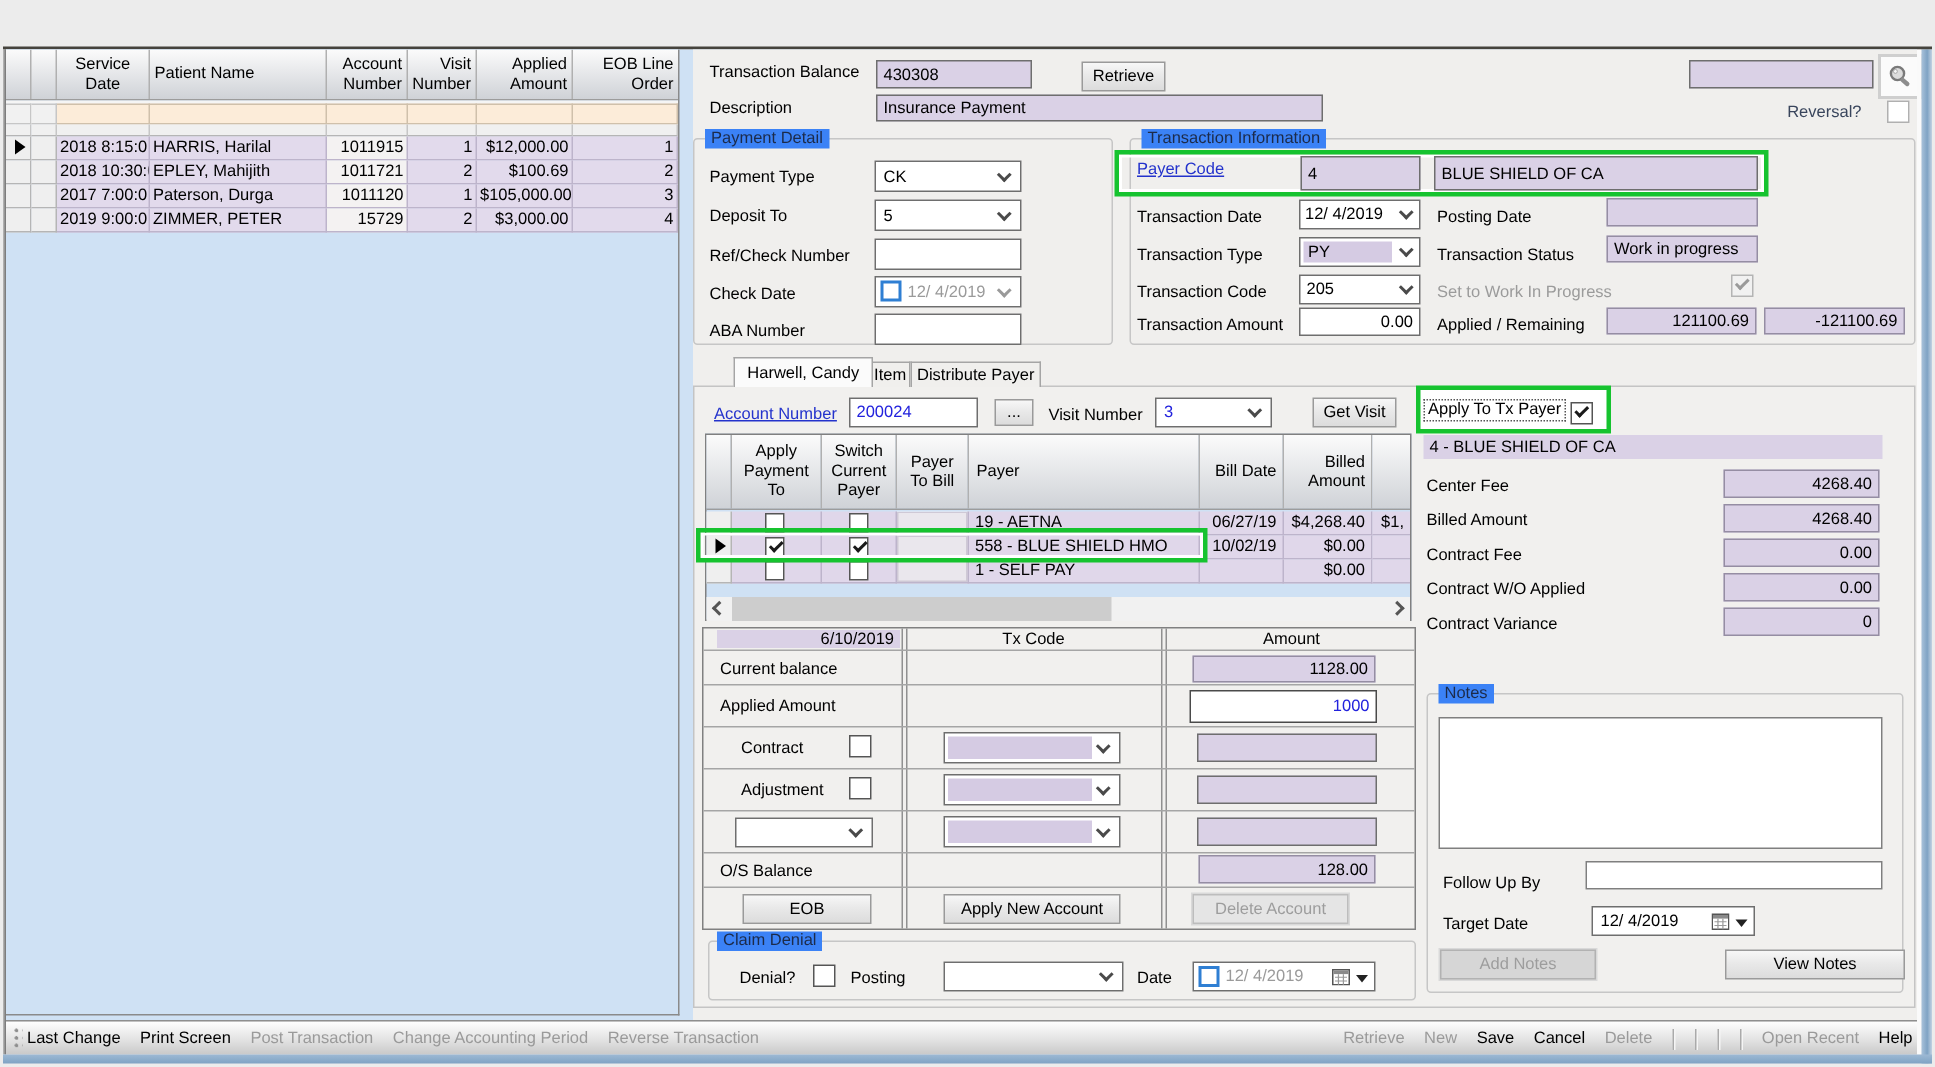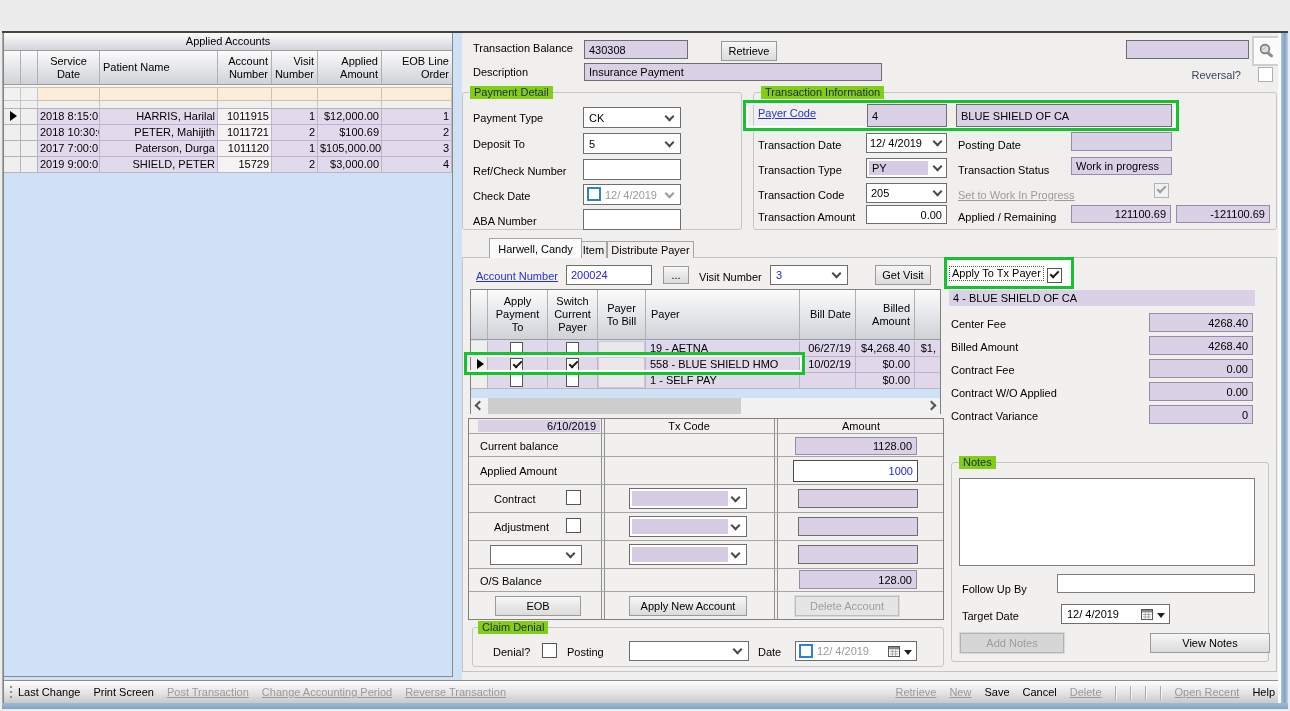--- a/index.html
+++ b/index.html
@@ -1,19 +1,19 @@
 <!DOCTYPE html>
 <html><head>
 <meta charset="utf-8">
 <style>
   * { margin:0; padding:0; box-sizing:border-box; font-family:"Liberation Sans", sans-serif; }
   html,body { background:#ececec; }
   #screen { position:relative; width:1290px; height:711px; background:#ececec; overflow:hidden; font-size:11px; color:#000; }
   .lbl { position:absolute; font-size:11px; color:#000; white-space:nowrap; line-height:13px; }
-  .lbl.gray { color:#9b9b9b;text-decoration:underline; }
+  .lbl.gray { color:#9b9b9b; }
   .link { position:absolute; font-size:11px; color:#2433cc; text-decoration:underline; white-space:nowrap; cursor:pointer; }
 
   
   #titlebar { position:absolute; left:2px; top:0; width:1286px; height:31px;
     background:linear-gradient(#a8d3ee 0%, #7bbce4 28%, #3b97d2 70%, #0d7ec6 100%);
     border-radius:8px 8px 0 0; border-top:1px solid #cde4f4; border-left:1px solid #6e87a8; border-right:1px solid #6e87a8; }
   #titletext { position:absolute; left:18px; top:9px; color:#fff; font-weight:bold; font-size:11.5px; text-shadow:0 1px 2px rgba(10,60,110,.65); }
   #titleline { position:absolute; left:2px; top:31px; width:1286px; height:2px; background:#45433d; }
   .capbtn { position:absolute; top:6px; width:19px; height:18px; border-radius:3px; display:flex; align-items:center; justify-content:center; }
   #btn-min { left:1229px; background:linear-gradient(#fdeb9a, #f0c04a 45%, #d39b22 100%); border:1px solid #9a7a1a; }
@@ -43,38 +43,38 @@
   .combo .chev { right:7px; top:calc(50% - 5px); }
   .combo .face { position:absolute; left:2px; top:2px; bottom:2px; right:18px; background:#d5cbe3; }
   .gbtn { position:absolute; background:linear-gradient(#f7f7f7,#e9e9e9 45%,#dcdcdc); border:1px solid #9a9a9a; font-size:11px; display:flex; align-items:center; justify-content:center; color:#000; cursor:pointer; }
   .gbtn.disabled { color:#9d9d9d; background:#e5e5e5; border:1px solid #bdbdbd; box-shadow:0 0 0 1px #d9d9d9; cursor:default; }
   .chk { position:absolute; background:#fff; border:1px solid #555; }
   .chk.blue { border:2px solid #2f7fd3; }
   .chk.dis { background:#f1f1f1; border:1px solid #b4b4b4; }
   .chk.checked::after { content:""; position:absolute; left:2px; top:2px; width:7px; height:3px; border-left:2px solid #1a1a1a; border-bottom:2px solid #1a1a1a; transform:rotate(-45deg); }
   .chk.dis.checked::after { border-color:#9a9a9a; }
   .groupbox { position:absolute; border:1px solid #c6c6c6; border-radius:3px; }
-  .grouplbl { position:absolute; background:#84cc16; padding:0 4px; font-size:11px; color:#1c2b4a; white-space:nowrap; line-height:13px; }
+  .grouplbl { position:absolute; background:#3b82f6; padding:0 4px; font-size:11px; color:#1c2b4a; white-space:nowrap; line-height:13px; }
   .green { position:absolute; border:3px solid #16c32f; box-shadow:inset 0 0 0 2px #ffffff; }
 
   
   #aa-grid { position:absolute; left:4px; top:33px; width:449px; height:644px; background:#cfe1f4; border-right:1px solid #8a8a8a; border-bottom:1px solid #8a8a8a; overflow:hidden; }
   #aa-title { height:18px; background:linear-gradient(#fbfbfb,#d2d5da); border-bottom:1px solid #9c9c9c; text-align:center; line-height:17px; font-size:11px; }
   .aa-row { display:flex; }
   #aa-head { height:34px; background:linear-gradient(#fbfbfb,#cfd2d7); border-bottom:1px solid #9c9c9c; }
   #aa-head .c { border-right:1px solid #b0b0b0; font-size:11px; line-height:13px; display:flex; align-items:center; padding:0 3px; }
   #aa-head .c.right { justify-content:flex-end; text-align:right; }
   #aa-head .c.center { justify-content:center; text-align:center; }
   .aa-filter { height:14px; background:#fff; }
   .aa-filter .c { background:#fcecd9; border-right:1px solid #cfc0ab; border-bottom:1px solid #cfc0ab; border-top:1px solid #cfc0ab; }
   .aa-filter .c.sel { background:#f1f1f1; border-color:#c6c6c6; }
   .aa-gap { height:8px; }
   .aa-gap .c { background:#f0f0f0; border-right:1px solid #c6c6c6; border-bottom:1px solid #b5b5b5; }
   .aa-data { height:16px; }
-  .aa-data .c { background:#e2daec; border-right:1px solid #bdb4cb; border-bottom:1px solid #bdb4cb; font-size:11px; line-height:15px; padding:0 2px; white-space:nowrap; overflow:hidden;text-align:right; }
+  .aa-data .c { background:#e2daec; border-right:1px solid #bdb4cb; border-bottom:1px solid #bdb4cb; font-size:11px; line-height:15px; padding:0 2px; white-space:nowrap; overflow:hidden; }
   .aa-data .c.hdr { background:#efefef; border-right:1px solid #b5b5b5; border-bottom:1px solid #b5b5b5; }
   .aa-data .c.acct { background:#f4f2f2; text-align:right; }
   .aa-data .c.r { text-align:right; }
   .tri { width:0; height:0; border-top:5px solid transparent; border-bottom:5px solid transparent; border-left:7px solid #000; margin:2px auto 0 4px; }
 
   
   #tabpage { position:absolute; left:462px; top:257px; width:815px; height:415px; border:1px solid #c4c4c4; background:#f1f0ee; }
   .tab { position:absolute; border:1px solid #a5a5a5; border-bottom:none; font-size:11px; text-align:center; background:#f0efed; white-space:nowrap; overflow:hidden; }
   .tab.active { background:#fbfbfb; z-index:3; }
 
@@ -98,21 +98,21 @@
   #at { position:absolute; left:468px; top:418px; width:476px; height:202px; border:1px solid #808080; background:#f1f0ee; }
   .at-hline { position:absolute; left:0; width:474px; height:1px; background:#a5a5a5; }
   .at-vline { position:absolute; top:0; width:1px; height:200px; background:#909090; }
 
   
   .dotted { border:1px dotted #555; padding:0px 2px; }
 
   
   #statusbar { position:absolute; left:4px; top:680px; width:1274px; height:23px; background:linear-gradient(#fefefe,#e3e3e3 55%,#c9c9c9); border-top:1px solid #8e8e8e; }
   #statusbar .it { font-size:11px; white-space:nowrap; line-height:15px; }
-  #statusbar .it.off { color:#9a9a9a;text-decoration:underline; }
+  #statusbar .it.off { color:#9a9a9a; }
   #sb-left { position:absolute; left:14px; top:4px; display:flex; gap:13px; }
   #sb-right { position:absolute; right:3px; top:4px; display:flex; gap:13px; align-items:center; }
   .vsep { width:2px; height:14px; background:#f5f5f5; border-left:1px solid #aaa; }
   #grip { position:absolute; left:5px; top:4px; width:6px; height:15px;
     background-image:radial-gradient(circle at 2px 2px, #8e8e8e 1.1px, rgba(0,0,0,0) 1.3px);
     background-size:5px 5px; }
 
   
   .cal { position:absolute; width:12px; height:12px; }
   .dtri { position:absolute; width:0; height:0; border-left:4px solid transparent; border-right:4px solid transparent; border-top:5px solid #222; }
@@ -122,21 +122,20 @@
 <body>
 
 <div id="screen">
 
   <div id="titleline"></div>
   <div id="frame-left"></div>
   <div id="form-bg"></div>
   <div id="right-panel"></div>
 
   <div id="aa-grid">
-    <div id="aa-title">Applied Accounts</div>
     <div id="aa-head" class="aa-row">
       <div class="c" style="width:17px"></div>
       <div class="c" style="width:17px"></div>
       <div class="c center" style="width:62px">Service Date</div>
       <div class="c" style="width:118px">Patient Name</div>
       <div class="c right" style="width:54px">Account Number</div>
       <div class="c right" style="width:46px">Visit Number</div>
       <div class="c right" style="width:64px">Applied Amount</div>
       <div class="c right" style="width:70px; border-right:none">EOB Line Order</div>
     </div>
@@ -171,41 +170,41 @@
       <div class="c" style="width:118px">HARRIS, Harilal</div>
       <div class="c acct" style="width:54px">1011915</div>
       <div class="c r" style="width:46px">1</div>
       <div class="c r" style="width:64px">$12,000.00</div>
       <div class="c r" style="width:70px">1</div>
     </div>
     <div class="aa-row aa-data">
       <div class="c hdr" style="width:17px"></div>
       <div class="c hdr" style="width:17px"></div>
       <div class="c" style="width:62px">2018 10:30:0</div>
-      <div class="c" style="width:118px">PETER, Mahijith</div>
+      <div class="c" style="width:118px">EPLEY, Mahijith</div>
       <div class="c acct" style="width:54px">1011721</div>
       <div class="c r" style="width:46px">2</div>
       <div class="c r" style="width:64px">$100.69</div>
       <div class="c r" style="width:70px">2</div>
     </div>
     <div class="aa-row aa-data">
       <div class="c hdr" style="width:17px"></div>
       <div class="c hdr" style="width:17px"></div>
       <div class="c" style="width:62px">2017 7:00:0</div>
       <div class="c" style="width:118px">Paterson, Durga</div>
       <div class="c acct" style="width:54px">1011120</div>
       <div class="c r" style="width:46px">1</div>
       <div class="c r" style="width:64px">$105,000.00</div>
       <div class="c r" style="width:70px">3</div>
     </div>
     <div class="aa-row aa-data">
       <div class="c hdr" style="width:17px"></div>
       <div class="c hdr" style="width:17px"></div>
       <div class="c" style="width:62px">2019 9:00:0</div>
-      <div class="c" style="width:118px">SHIELD, PETER</div>
+      <div class="c" style="width:118px">ZIMMER, PETER</div>
       <div class="c acct" style="width:54px">15729</div>
       <div class="c r" style="width:46px">2</div>
       <div class="c r" style="width:64px">$3,000.00</div>
       <div class="c r" style="width:70px">4</div>
     </div>
   </div>
 
   <div class="lbl" style="left:473px; top:42px">Transaction Balance</div>
   <div class="pinput" style="left:584px; top:40px; width:104px; height:19px">430308</div>
   <div class="gbtn" style="left:721px; top:41px; width:56px; height:20px">Retrieve</div>

